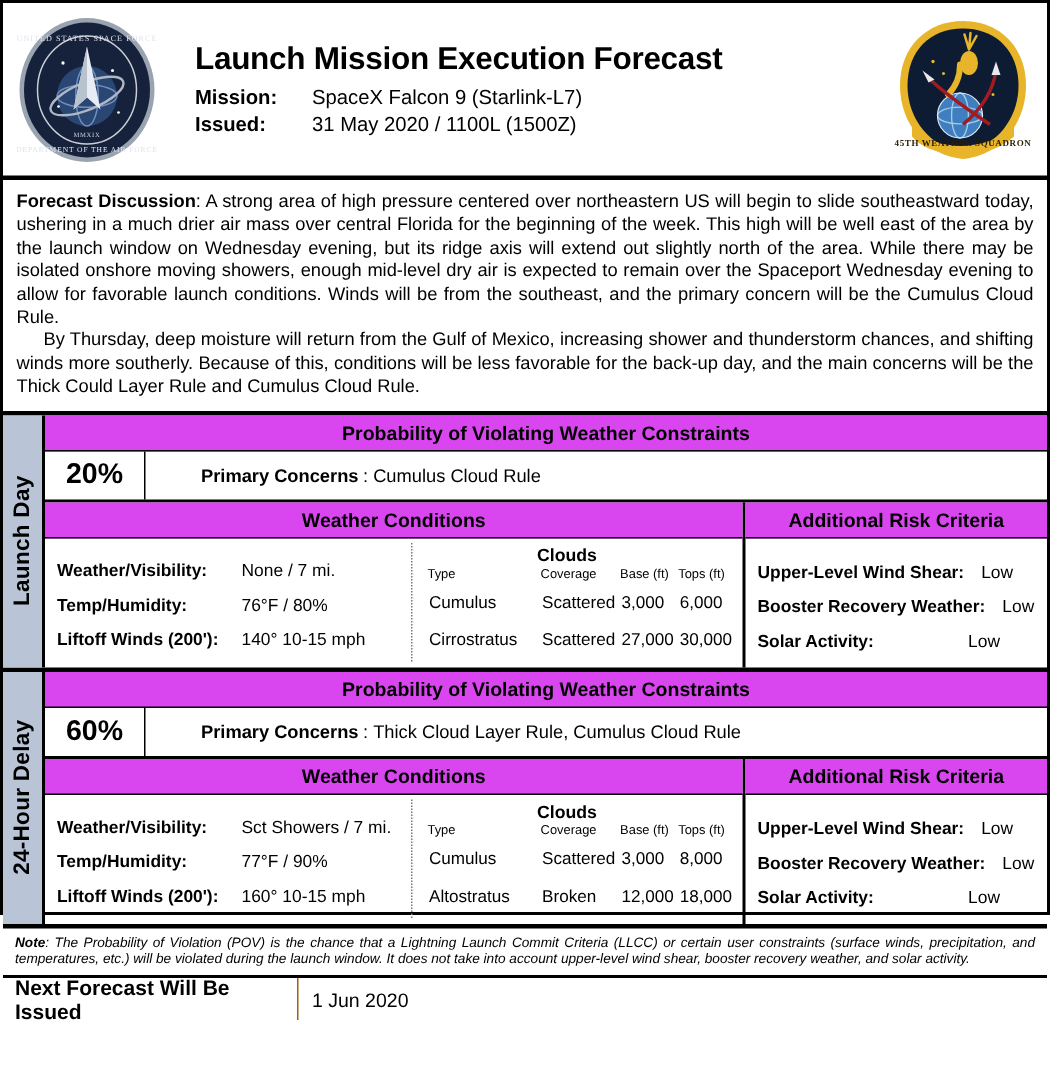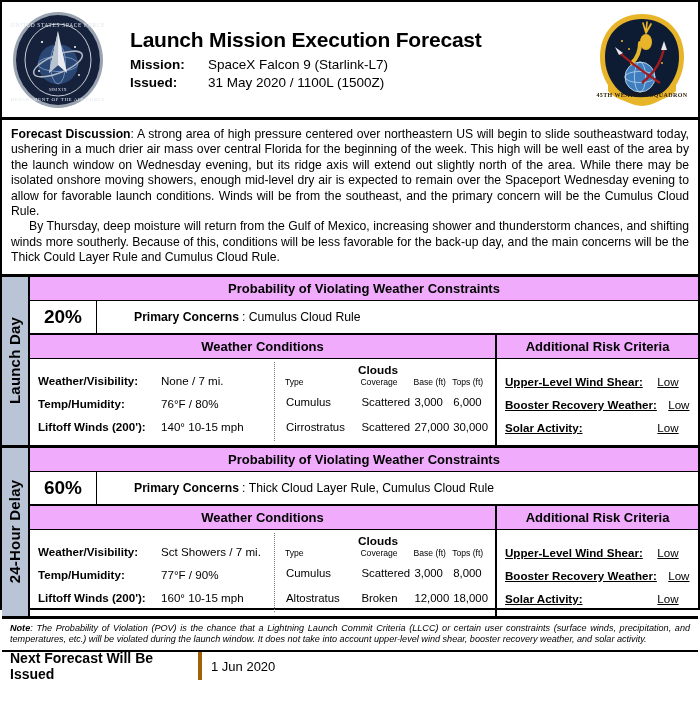--- a/index.html
+++ b/index.html
@@ -103,21 +103,21 @@
     font-weight: bold;
     letter-spacing: 0.2px;
   }
   .day-body {
     flex: 1 1 auto;
     display: flex;
     flex-direction: column;
   }
 
   .band {
-    background: #f0abfc;
+    background: #d946ef;
     text-align: center;
     font-weight: bold;
     font-size: 13px;
     padding: 4px 0 4px 0;
     border-bottom: 1px solid #000;
   }
 
   .pov-row {
     display: flex;
     border-bottom: 2px solid #000;
@@ -200,21 +200,21 @@
   .cloud-table td {
     text-align: left;
     line-height: 23px;
     white-space: nowrap;
   }
   .cloud-table .c-type { width: 37%; }
   .cloud-table .c-cov  { width: 26%; }
   .cloud-table .c-base { width: 19%; }
   .cloud-table .c-tops { width: 18%; }
 
-  .risk-body { padding: 11px 8px 3px 8px; text-decoration: underline; }
+  .risk-body { padding: 11px 20px 3px 8px; }
   .risk-line {
     display: flex;
     font-size: 11.6px;
     line-height: 23px;
     white-space: nowrap;
   }
   .risk-label { font-weight: bold; flex: 1 1 auto; }
   .risk-value { width: 44px; flex: 0 0 44px; text-align: center; }
 
   
@@ -231,21 +231,21 @@
   .note b { font-style: italic; }
 
   .next-row {
     display: flex;
     flex: 1 1 auto;
     min-height: 28px;
   }
   .next-label {
     width: 188px;
     flex: 0 0 188px;
-    border-right: 4px solid #a16207;
+    border-right: 1px solid #a16207;
     display: flex;
     align-items: center;
     padding-left: 8px;
     font-size: 14px;
     font-weight: bold;
   }
   .next-value {
     flex: 1 1 auto;
     display: flex;
     align-items: center;

